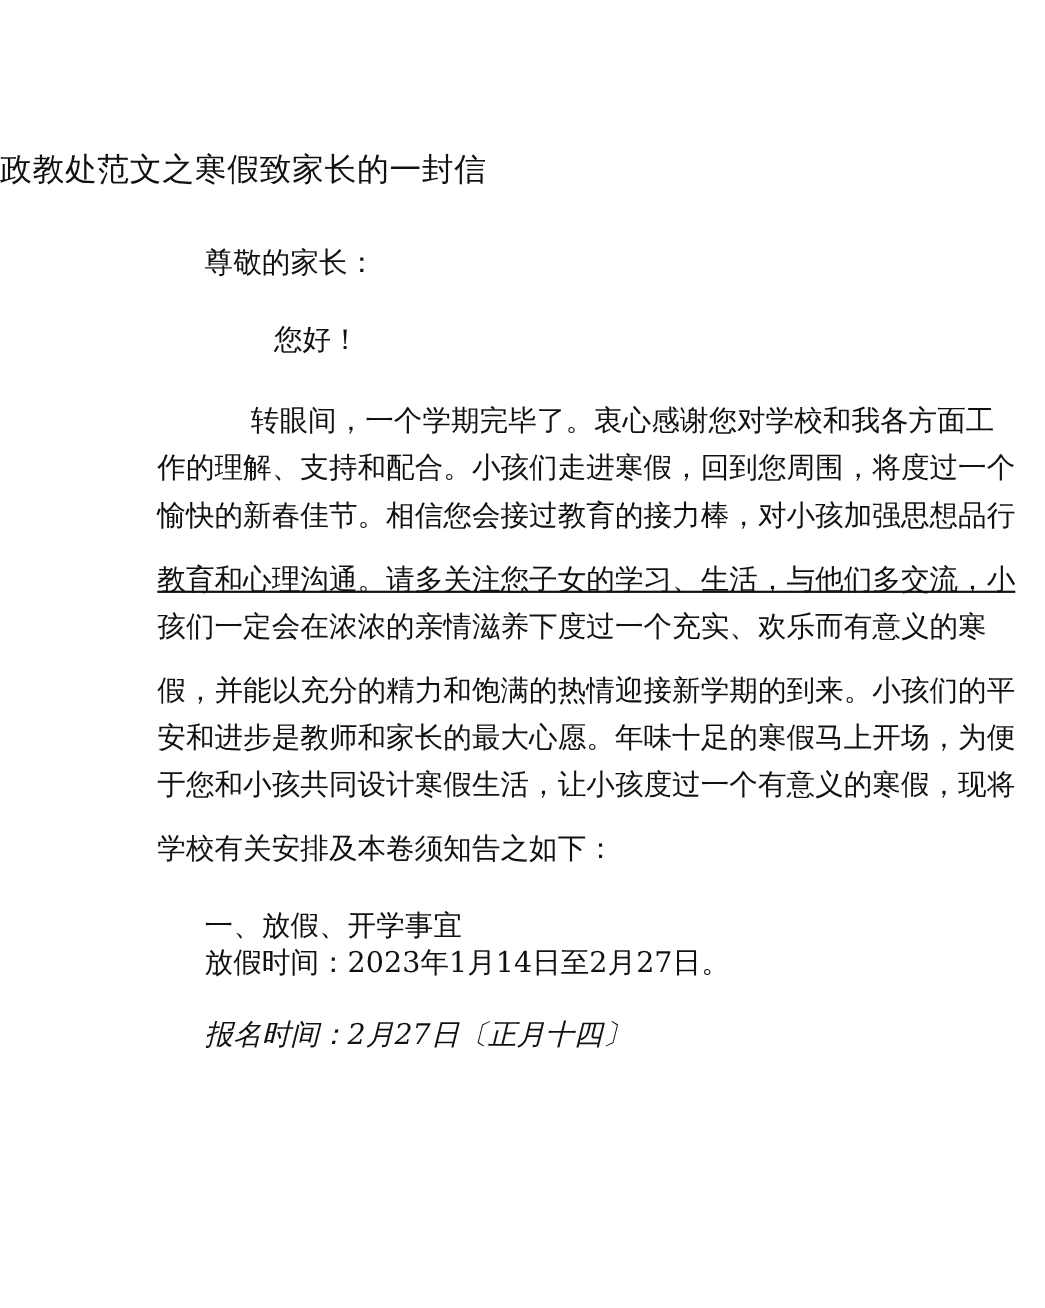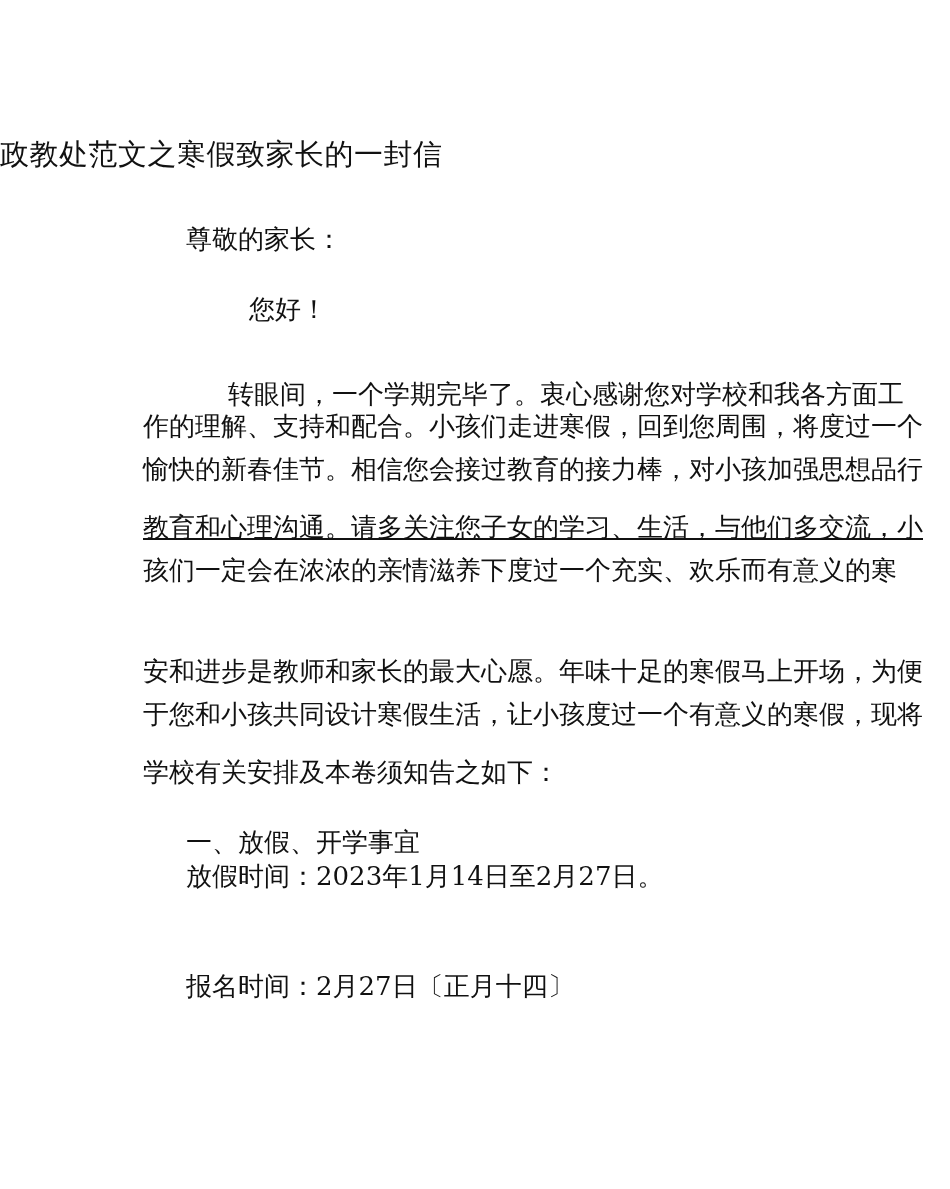--- a/index.html
+++ b/index.html
@@ -52,28 +52,29 @@
 <body>
 
 <div class="page">
 
   <div class="title">政教处范文之寒假致家长的一封信</div>
 
   <div class="line" style="top:224px; left:186px;">尊敬的家长：</div>
 
   <div class="line" style="top:294px; left:249px;">您好！</div>
 
-  <div class="line body-line" style="top:368px; left:228px; width:571px;margin-top:11px;">转眼间，一个学期完毕了。衷心感谢您对学校和我各方面工</div>
+  <div class="line body-line" style="top:368px; left:228px; width:571px;">转眼间，一个学期完毕了。衷心感谢您对学校和我各方面工</div>
   <div class="line body-line" style="top:411px;">作的理解、支持和配合。小孩们走进寒假，回到您周围，将度过一个</div>
   <div class="line body-line" style="top:454px;">愉快的新春佳节。相信您会接过教育的接力棒，对小孩加强思想品行</div>
   <div class="line body-line" style="top:512px;text-decoration:underline;">教育和心理沟通。请多关注您子女的学习、生活，与他们多交流，小</div>
   <div class="line body-line last" style="top:555px;">孩们一定会在浓浓的亲情滋养下度过一个充实、欢乐而有意义的寒</div>
+  <div class="line body-line" style="top:613px;">假，并能以充分的精力和饱满的热情迎接新学期的到来。小孩们的平</div>
   <div class="line body-line" style="top:656px;">安和进步是教师和家长的最大心愿。年味十足的寒假马上开场，为便</div>
   <div class="line body-line last" style="top:757px;">学校有关安排及本卷须知告之如下：</div>
   <div class="line body-line" style="top:699px;">于您和小孩共同设计寒假生活，让小孩度过一个有意义的寒假，现将</div>
 
   <div class="line" style="top:827px; left:186px;">一、放假、开学事宜</div>
 
   <div class="line" style="top:861px; left:186px;">放假时间：2023年1月14日至2月27日。</div>
 
-  <div class="line" style="top:971px; left:186px;">报名时间：2月27日〔正月十四〕</div>
+  <div class="line" style="top:926px; left:186px;font-style:italic;">报名时间：2月27日〔正月十四〕</div>
 
 </div>
 
 </body></html>

